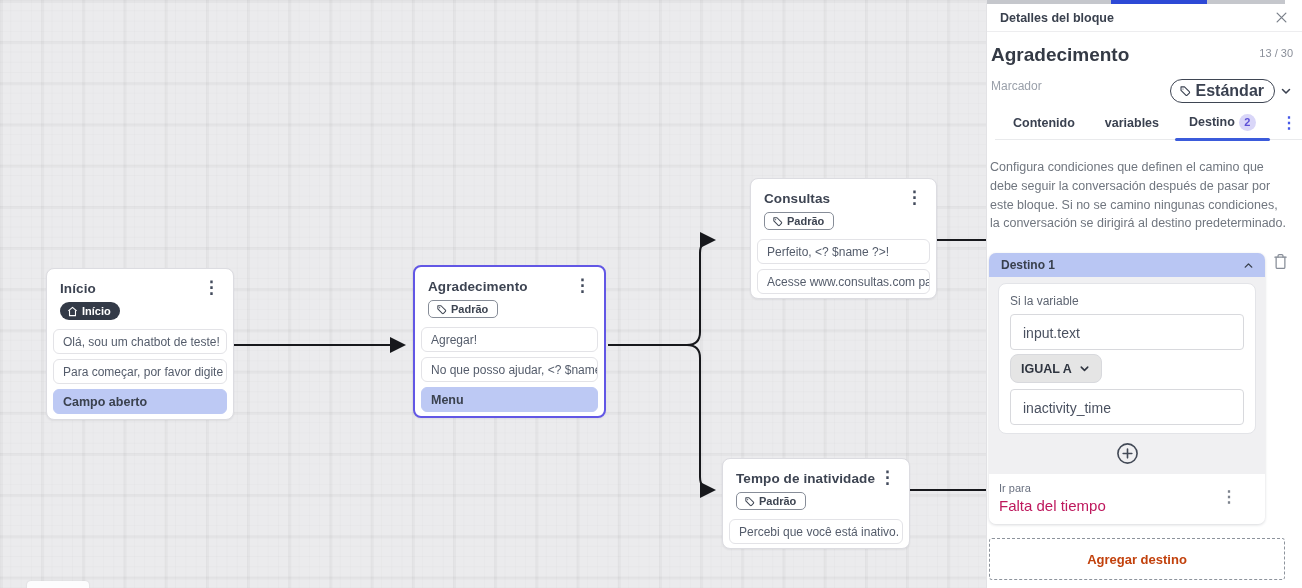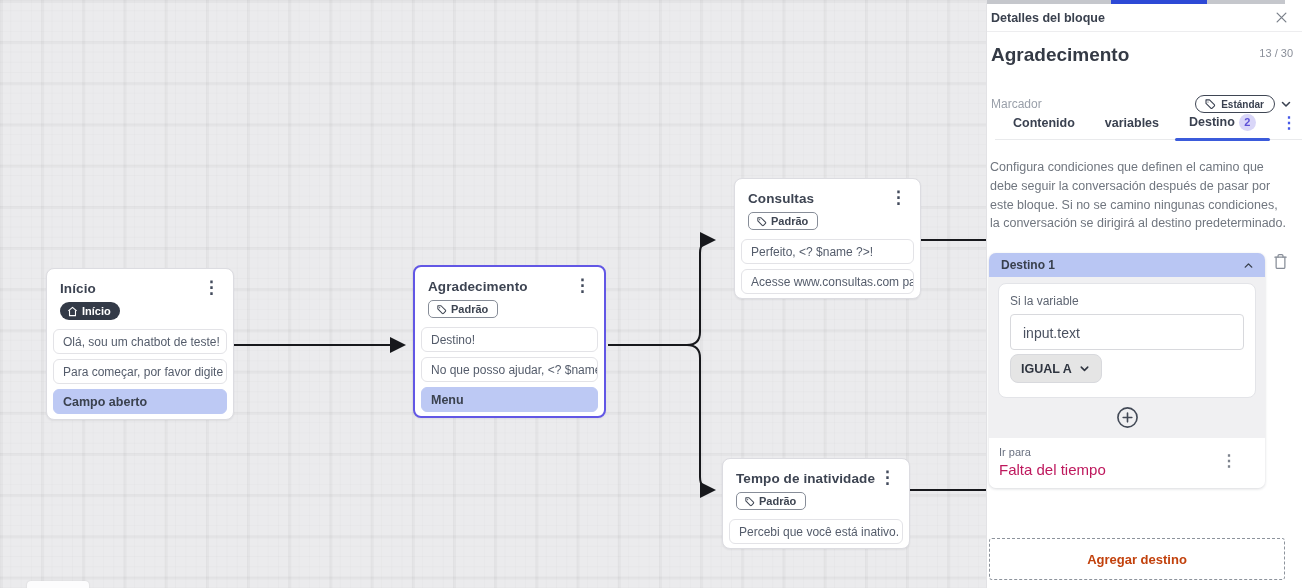--- a/index.html
+++ b/index.html
@@ -34,32 +34,32 @@
     padding:5px 9px; margin:0 0 5px 0; white-space:nowrap; overflow:hidden; height:25px; line-height:14px; }
   .msg.hl { background:#bdc9f4; border-color:#bdc9f4; color:#3a414e; font-weight:700; font-size:12.5px; }
 
   
   .panel { position:absolute; left:986px; top:0; width:316px; height:588px; background:#fff;
     border-left:1px solid #e2e2e5; }
   .tab-strip { position:absolute; left:0; top:0; width:298px; height:4px; background:#c5c7cc; }
   .tab-strip .blue { position:absolute; left:124px; top:0; width:96px; height:4px; background:#2d49d6; }
   .panel-head { position:absolute; left:0; top:4px; width:316px; height:28px;
     border-bottom:1px solid #ededef; display:flex; align-items:center; justify-content:space-between;
-    padding:0 14px 0 4px; }
+    padding:0 14px 0 13px; }
   .panel-head-title { font-size:12.5px; font-weight:700; color:#3a414e; }
   .close-x { color:#7a808a; cursor:pointer; display:flex; }
   .blk-title-row { position:absolute; left:4px; top:44px; width:302px; display:flex;
     justify-content:space-between; align-items:flex-start; }
   .blk-title { font-size:19px; font-weight:700; color:#343a45; }
   .blk-counter { font-size:11px; color:#8a8f99; margin-top:3px; }
-  .marker-row { position:absolute; left:4px; top:95px; width:302px; display:flex;
-    justify-content:space-between; align-items:center; }
+  .marker-row { position:absolute; left:4px; top:79px; width:302px; display:flex;
+    justify-content:space-between; align-items:flex-start; }
   .marker-label { font-size:12px; color:#9aa0aa; }
   .pill { display:inline-flex; align-items:center; gap:5px; border:1.5px solid #3f4654; border-radius:12px;
-    padding:2px 10px 2px 8px; font-size:10px; font-weight:700; color:#3a4150; background:#fff; cursor:pointer; }
+    padding:2px 10px 2px 8px; font-size:16px; font-weight:700; color:#3a4150; background:#fff; cursor:pointer; }
   .pill-wrap { display:flex; align-items:center; gap:4px; }
   .tabs { position:absolute; left:8px; top:110px; width:316px; height:30px;
     border-bottom:1px solid #e9eaec; display:flex; align-items:center; padding-left:12px; }
   .tab { font-size:12.5px; font-weight:700; color:#3a4150; padding:0 6px 10px 6px; margin-right:18px;
     cursor:pointer; position:relative; top:3px; }
   .tab .num { display:inline-block; width:17px; height:17px; border-radius:50%; background:#d9d6f8;
     color:#5c50d6; font-size:11px; font-weight:700; text-align:center; line-height:17px; margin-left:4px; }
   .tab.active::after { content:""; position:absolute; left:-8px; right:-8px; bottom:0; height:3px;
     background:#3b5bdb; border-radius:2px; }
   .tabs-kebab { position:absolute; right:14px; top:6px; color:#4659e8; font-size:16px; font-weight:700;
@@ -140,26 +140,26 @@
     </div>
     <div class="badge-row">
       <span class="badge-outline">
         <svg class="ic" width="11" height="11" viewBox="0 0 24 24" fill="none" stroke="#3e4552" stroke-width="2.2" stroke-linejoin="round">
             <path d="M20.6 13.4 11 3.8H4v7l9.6 9.6a2 2 0 0 0 2.8 0l4.2-4.2a2 2 0 0 0 0-2.8z"></path>
             <circle cx="8" cy="8" r="1.2" fill="#3e4552" stroke="none"></circle>
           </svg>
         <span>Padrão</span>
       </span>
     </div>
-    <div class="msg">Destino!</div>
+    <div class="msg">Agregar!</div>
     <div class="msg">No que posso ajudar, &lt;? $name ...</div>
     <div class="msg hl">Menu</div>
   </div>
 
-  <div class="node" style="left:734px; top:178px; width:187px; height:121px;">
+  <div class="node" style="left:750px; top:178px; width:187px; height:121px;">
     <div class="node-head">
       <span class="node-title">Consultas</span>
       <span class="kebab">⋮</span>
     </div>
     <div class="badge-row">
       <span class="badge-outline">
         <svg class="ic" width="11" height="11" viewBox="0 0 24 24" fill="none" stroke="#3e4552" stroke-width="2.2" stroke-linejoin="round">
             <path d="M20.6 13.4 11 3.8H4v7l9.6 9.6a2 2 0 0 0 2.8 0l4.2-4.2a2 2 0 0 0 0-2.8z"></path>
             <circle cx="8" cy="8" r="1.2" fill="#3e4552" stroke="none"></circle>
           </svg>
@@ -244,20 +244,21 @@
     </div>
     <div class="cond-card">
       <div class="cond-label">Si la variable</div>
       <div class="tbox">input.text</div>
       <div class="opbox">
         <span>IGUAL A</span>
         <svg class="ic" width="13" height="13" viewBox="0 0 24 24" fill="none" stroke="#2f3540" stroke-width="2.8" stroke-linecap="round" stroke-linejoin="round">
             <path d="M6 9.5 12 15.5 18 9.5"></path>
           </svg>
       </div>
+      <div class="tbox">inactivity_time</div>
     </div>
     <div class="plus-row">
       <svg class="ic plus-btn" viewBox="0 0 24 24" fill="none" stroke="#434a57" stroke-width="1.7" stroke-linecap="round">
           <circle cx="12" cy="12" r="10"></circle>
           <path d="M12 7.5v9 M7.5 12h9"></path>
         </svg>
     </div>
     <div class="dest-foot">
       <div class="goto-label">Ir para</div>
       <div class="goto-value">Falta del tiempo</div>

